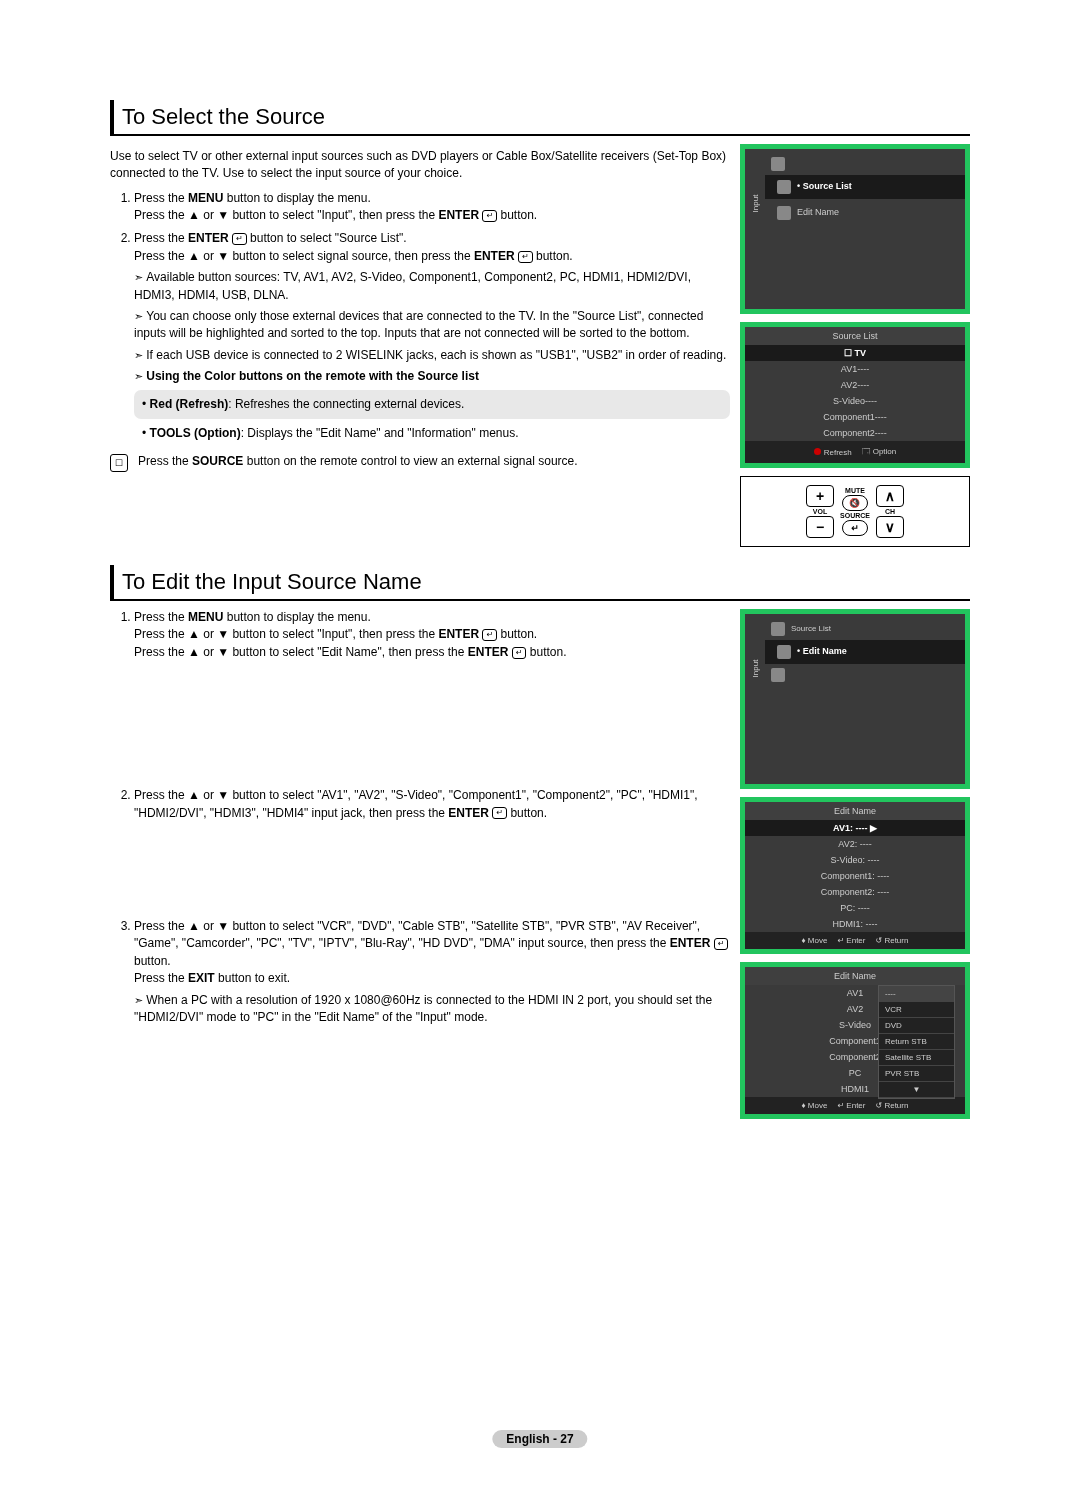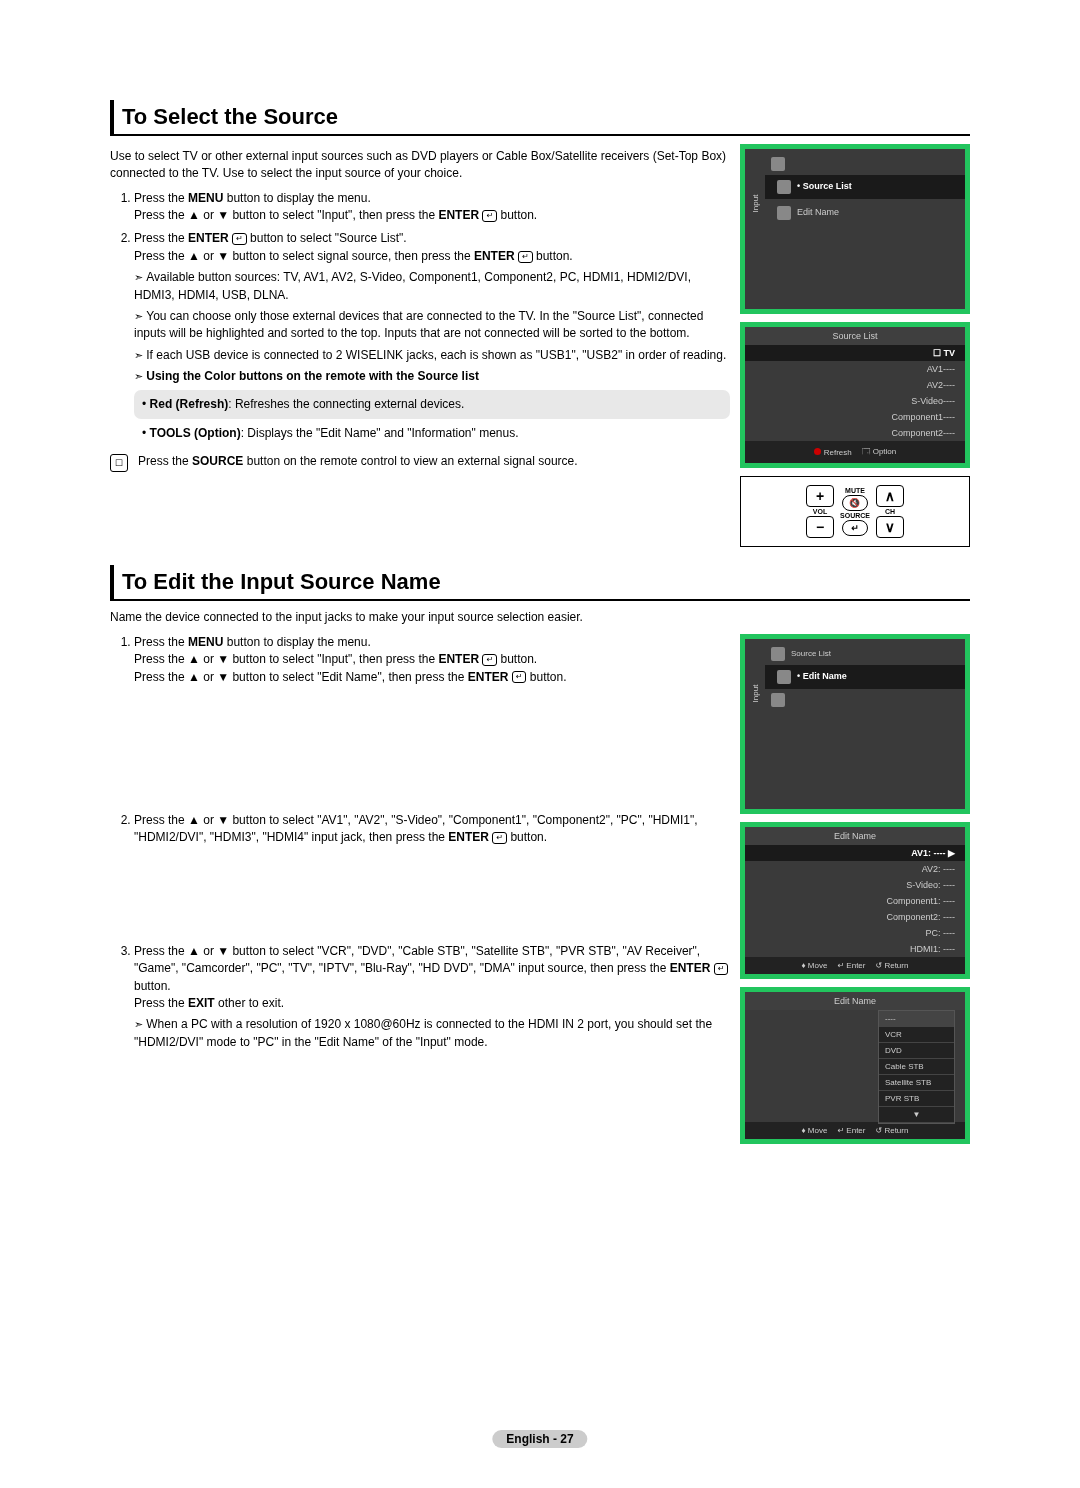--- a/index.html
+++ b/index.html
@@ -1,32 +1,32 @@
 <!DOCTYPE html>
 <html><head>
 <meta charset="utf-8">
 <style>
 body{font-family:Arial,Helvetica,sans-serif;font-size:12px;margin:0;background:#fff;color:#000}
 .page{width:1080px;height:1488px;position:relative;padding:100px 110px 0 110px;box-sizing:border-box}
-.section-title{font-size:22px;font-weight:bold;border-bottom:2px solid #000;border-left:4px solid #000;padding:4px 0 4px 8px;margin-bottom:8px}
+.section-title{font-size:22px;font-weight:normal;border-bottom:2px solid #000;border-left:4px solid #000;padding:4px 0 4px 8px;margin-bottom:8px}
 .intro{margin:4px 0 8px 0;line-height:1.4}
 .content-row{display:flex;gap:10px}
 .text-col{flex:1}
 .img-col{width:230px}
 ol{margin:0;padding-left:24px}
 ol>li{margin-bottom:6px;line-height:1.45}
 .sub{list-style:none;padding-left:0;margin:4px 0}
 .sub>li{margin-bottom:4px;line-height:1.45}
 .sub>li::before{content:"➣ ";font-size:11px}
 .bul{background:#e8e8e8;padding:6px 8px;margin:4px 0;border-radius:7px}
 .bul2{padding:2px 8px}
 .note-row{display:flex;gap:10px;margin-top:10px}
 .note-icon{border:1px solid #000;border-radius:3px;width:16px;height:16px;display:inline-flex;align-items:center;justify-content:center;font-size:9px}
 .osd{background:#3a3a3a;color:#ccc;font-size:9px;border:5px solid #22c55e;margin-bottom:8px}
-.osd .row{padding:3px 10px;display:flex;justify-content:flex-end}
+.osd .row{padding:3px 10px;display:flex;justify-content:center}
 .osd .sel{background:#1a1a1a;color:#fff;font-weight:bold}
 .osd .title{text-align:center;padding:4px;background:#3f3f3f}
 .osd .footer{background:#222;padding:4px 8px;display:flex;gap:10px;justify-content:center;font-size:8px;align-items:center}
 .osd .dot-r{width:7px;height:7px;border-radius:50%;background:#c00;display:inline-block;margin-right:3px}
 .sidebar-icon{width:14px;height:14px;background:#888;display:inline-block;margin:2px 6px;vertical-align:middle;border-radius:2px}
 .remote{border:1px solid #000;padding:8px;display:flex;gap:6px;justify-content:center;align-items:center}
 .rbtn{border:1px solid #000;border-radius:4px;width:26px;height:20px;display:flex;align-items:center;justify-content:center;font-size:14px;font-weight:bold}
 .rcol{display:flex;flex-direction:column;align-items:center;gap:1px;font-size:7px;font-weight:bold}
 .rpill{border:1px solid #000;border-radius:10px;width:24px;height:14px;display:flex;align-items:center;justify-content:center;font-size:9px}
 .vert-label{position:absolute;left:2px;top:50px;font-size:8px;color:#ccc;transform:rotate(-90deg)}
@@ -127,37 +127,36 @@
 <div class="rcol">
             <div class="rbtn">∧</div>
             <span>CH</span>
             <div class="rbtn">∨</div>
           </div>
 </div>
 </div>
 </div>
 
 <div class="section-title" style="margin-top:18px">To Edit the Input Source Name</div>
-<div class="intro">Name the device connected to the input jacks to make your input source selection easier.</div>
 <div class="content-row">
 <div class="text-col">
 <ol>
 <li>
 <span>Press the </span><b>MENU</b><span> button to display the menu.</span><br>
 <span>Press the ▲ or ▼ button to select "Input", then press the </span><b>ENTER</b> <span class="enter-icon">↵</span><span> button.</span><br>
 <span>Press the ▲ or ▼ button to select "Edit Name", then press the </span><b>ENTER</b> <span class="enter-icon">↵</span><span> button.</span>
 <div style="height:120px"></div>
 </li>
 <li>
 <span>Press the ▲ or ▼ button to select "AV1", "AV2", "S-Video", "Component1", "Component2", "PC", "HDMI1", "HDMI2/DVI", "HDMI3", "HDMI4" input jack, then press the </span><b>ENTER</b> <span class="enter-icon">↵</span><span> button.</span>
 <div style="height:90px"></div>
 </li>
 <li>
 <span>Press the ▲ or ▼ button to select "VCR", "DVD", "Cable STB", "Satellite STB", "PVR STB", "AV Receiver", "Game", "Camcorder", "PC", "TV", "IPTV", "Blu-Ray", "HD DVD", "DMA" input source, then press the </span><b>ENTER</b> <span class="enter-icon">↵</span><span> button.</span><br>
-<span>Press the </span><b>EXIT</b><span> other to exit.</span>
+<span>Press the </span><b>EXIT</b><span> button to exit.</span>
 <ul class="sub">
               <li>When a PC with a resolution of 1920 x 1080@60Hz is connected to the HDMI IN 2 port, you should set the "HDMI2/DVI" mode to "PC" in the "Edit Name" of the "Input" mode.</li>
             </ul>
 </li>
 </ol>
 </div>
 <div class="img-col">
 
 <div class="osd" style="position:relative;height:170px">
 <span class="vert-label">Input</span>
@@ -225,21 +224,21 @@
 <div class="row">
             <span>PC</span>
           </div>
 <div class="row">
             <span>HDMI1</span>
           </div>
 <div class="popup">
 <div class="psel">----</div>
 <div>VCR</div>
 <div>DVD</div>
-<div>Cable STB</div>
+<div>Return STB</div>
 <div>Satellite STB</div>
 <div>PVR STB</div>
 <div style="text-align:center">▼</div>
 </div>
 <div class="footer">
             <span>♦ <span>Move</span></span>
             <span>↵ <span>Enter</span></span>
             <span>↺ <span>Return</span></span>
           </div>
 </div>

